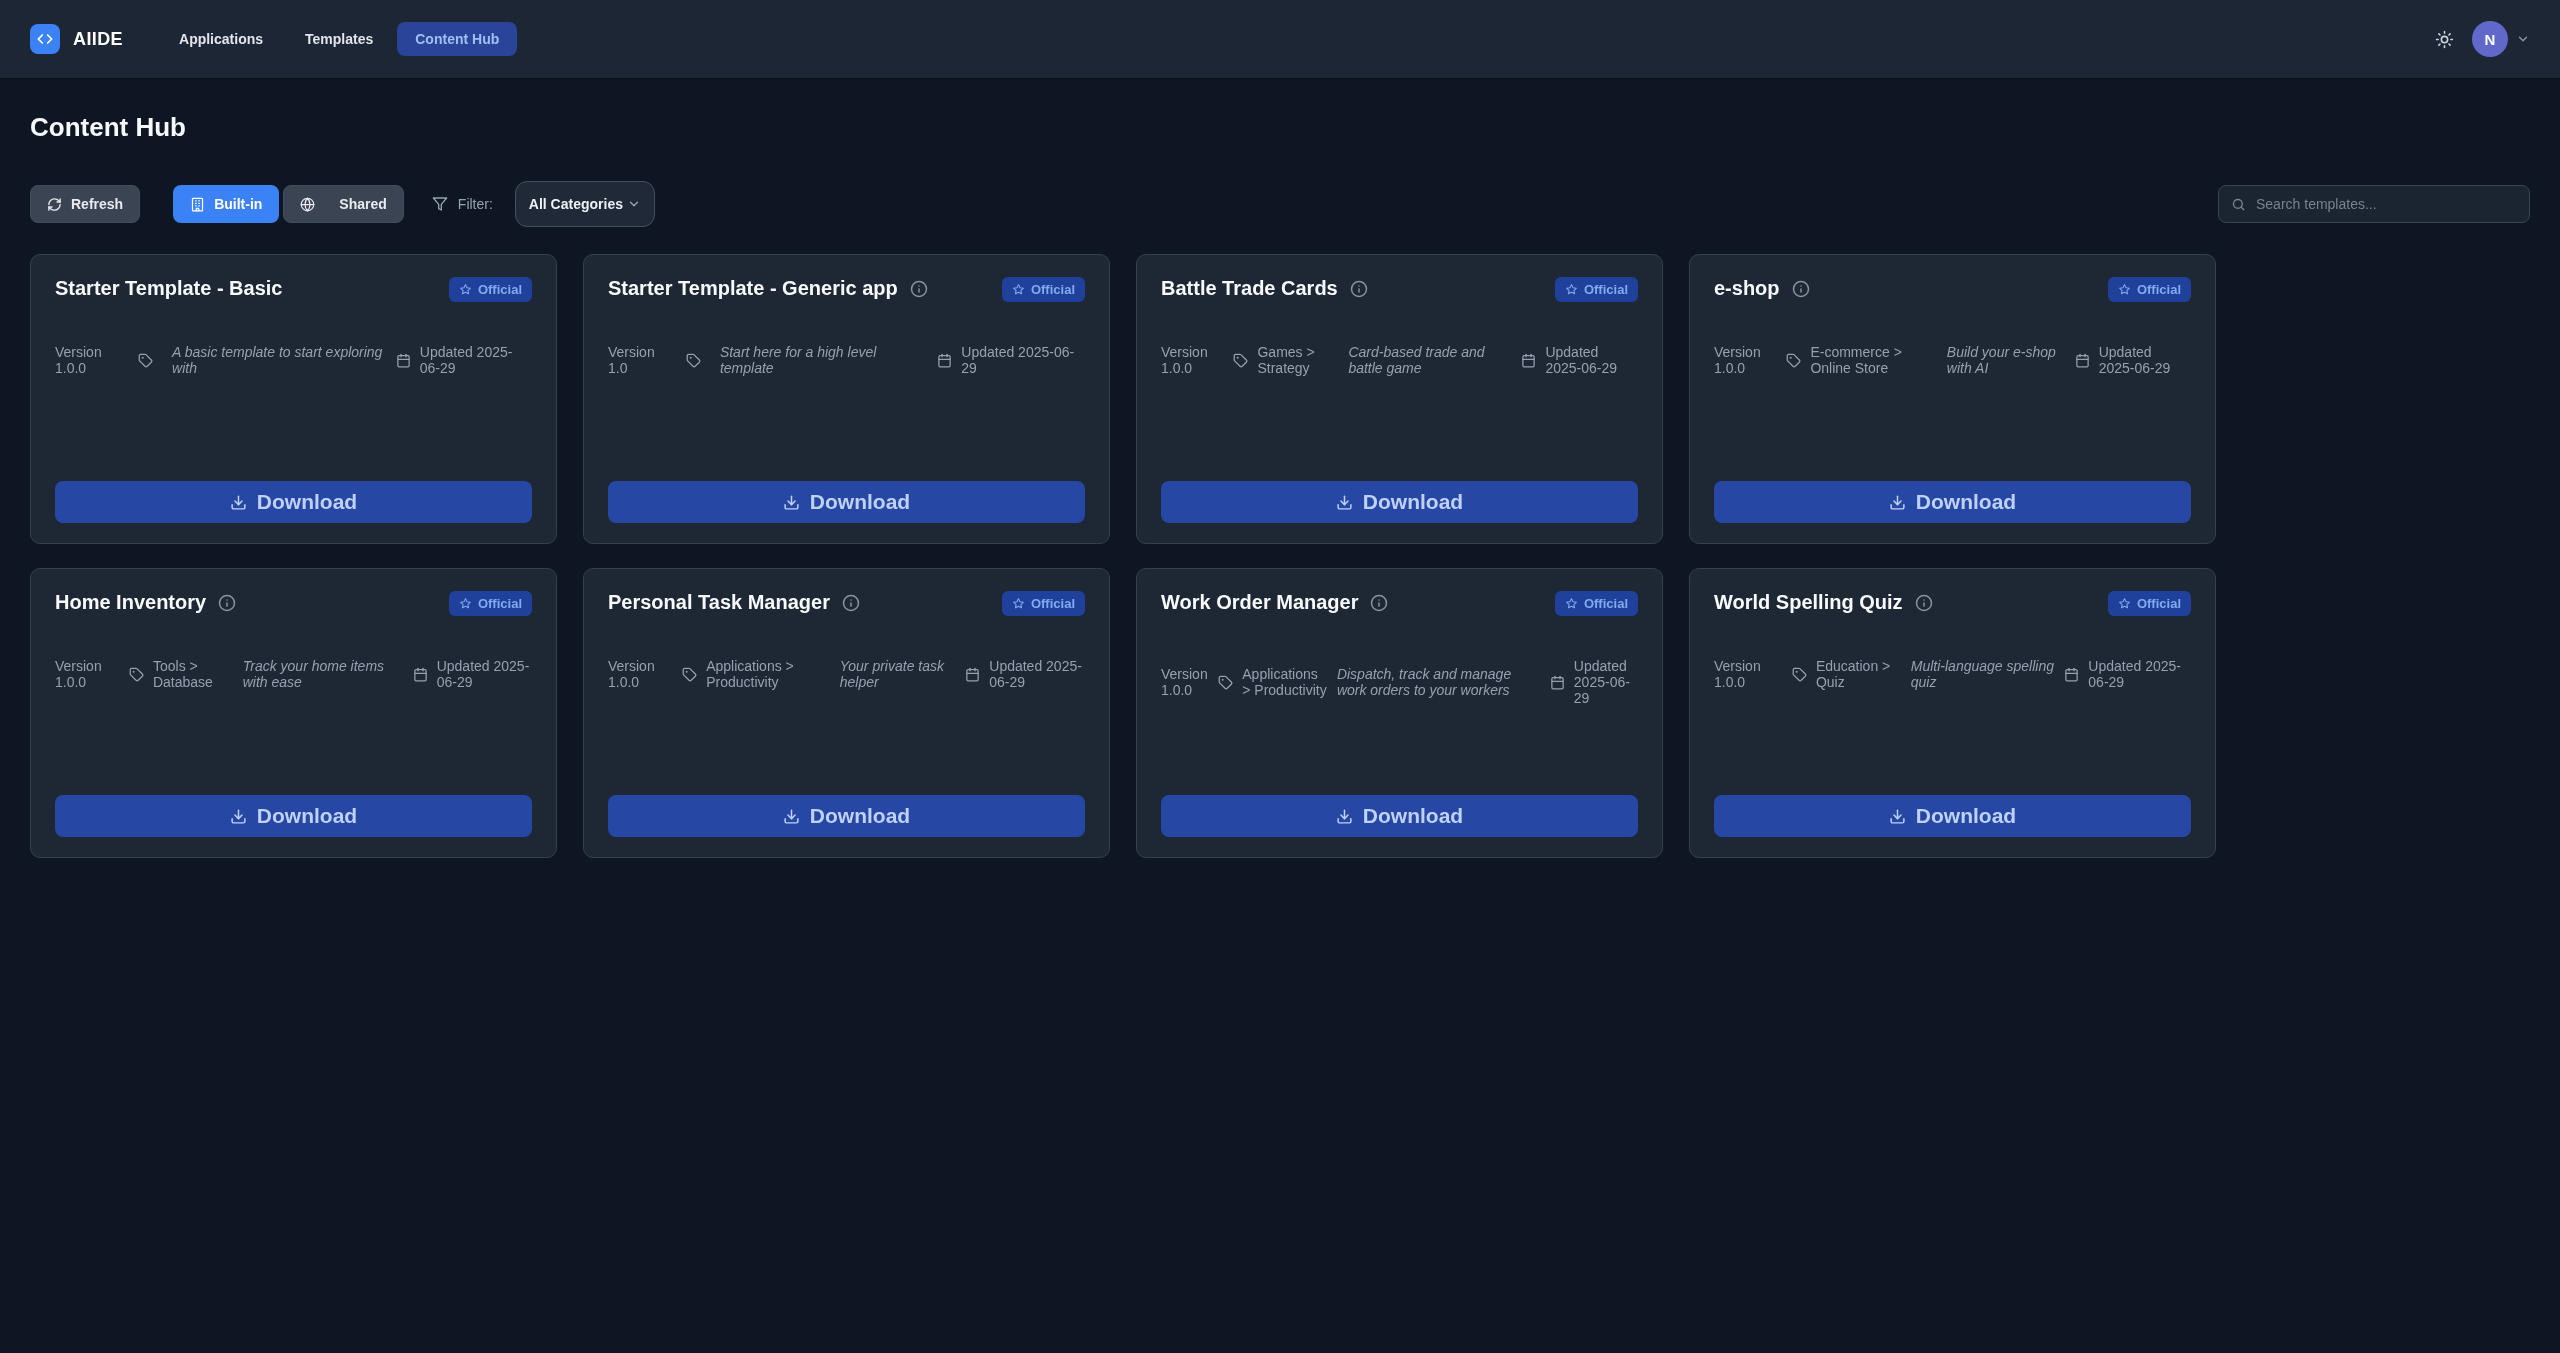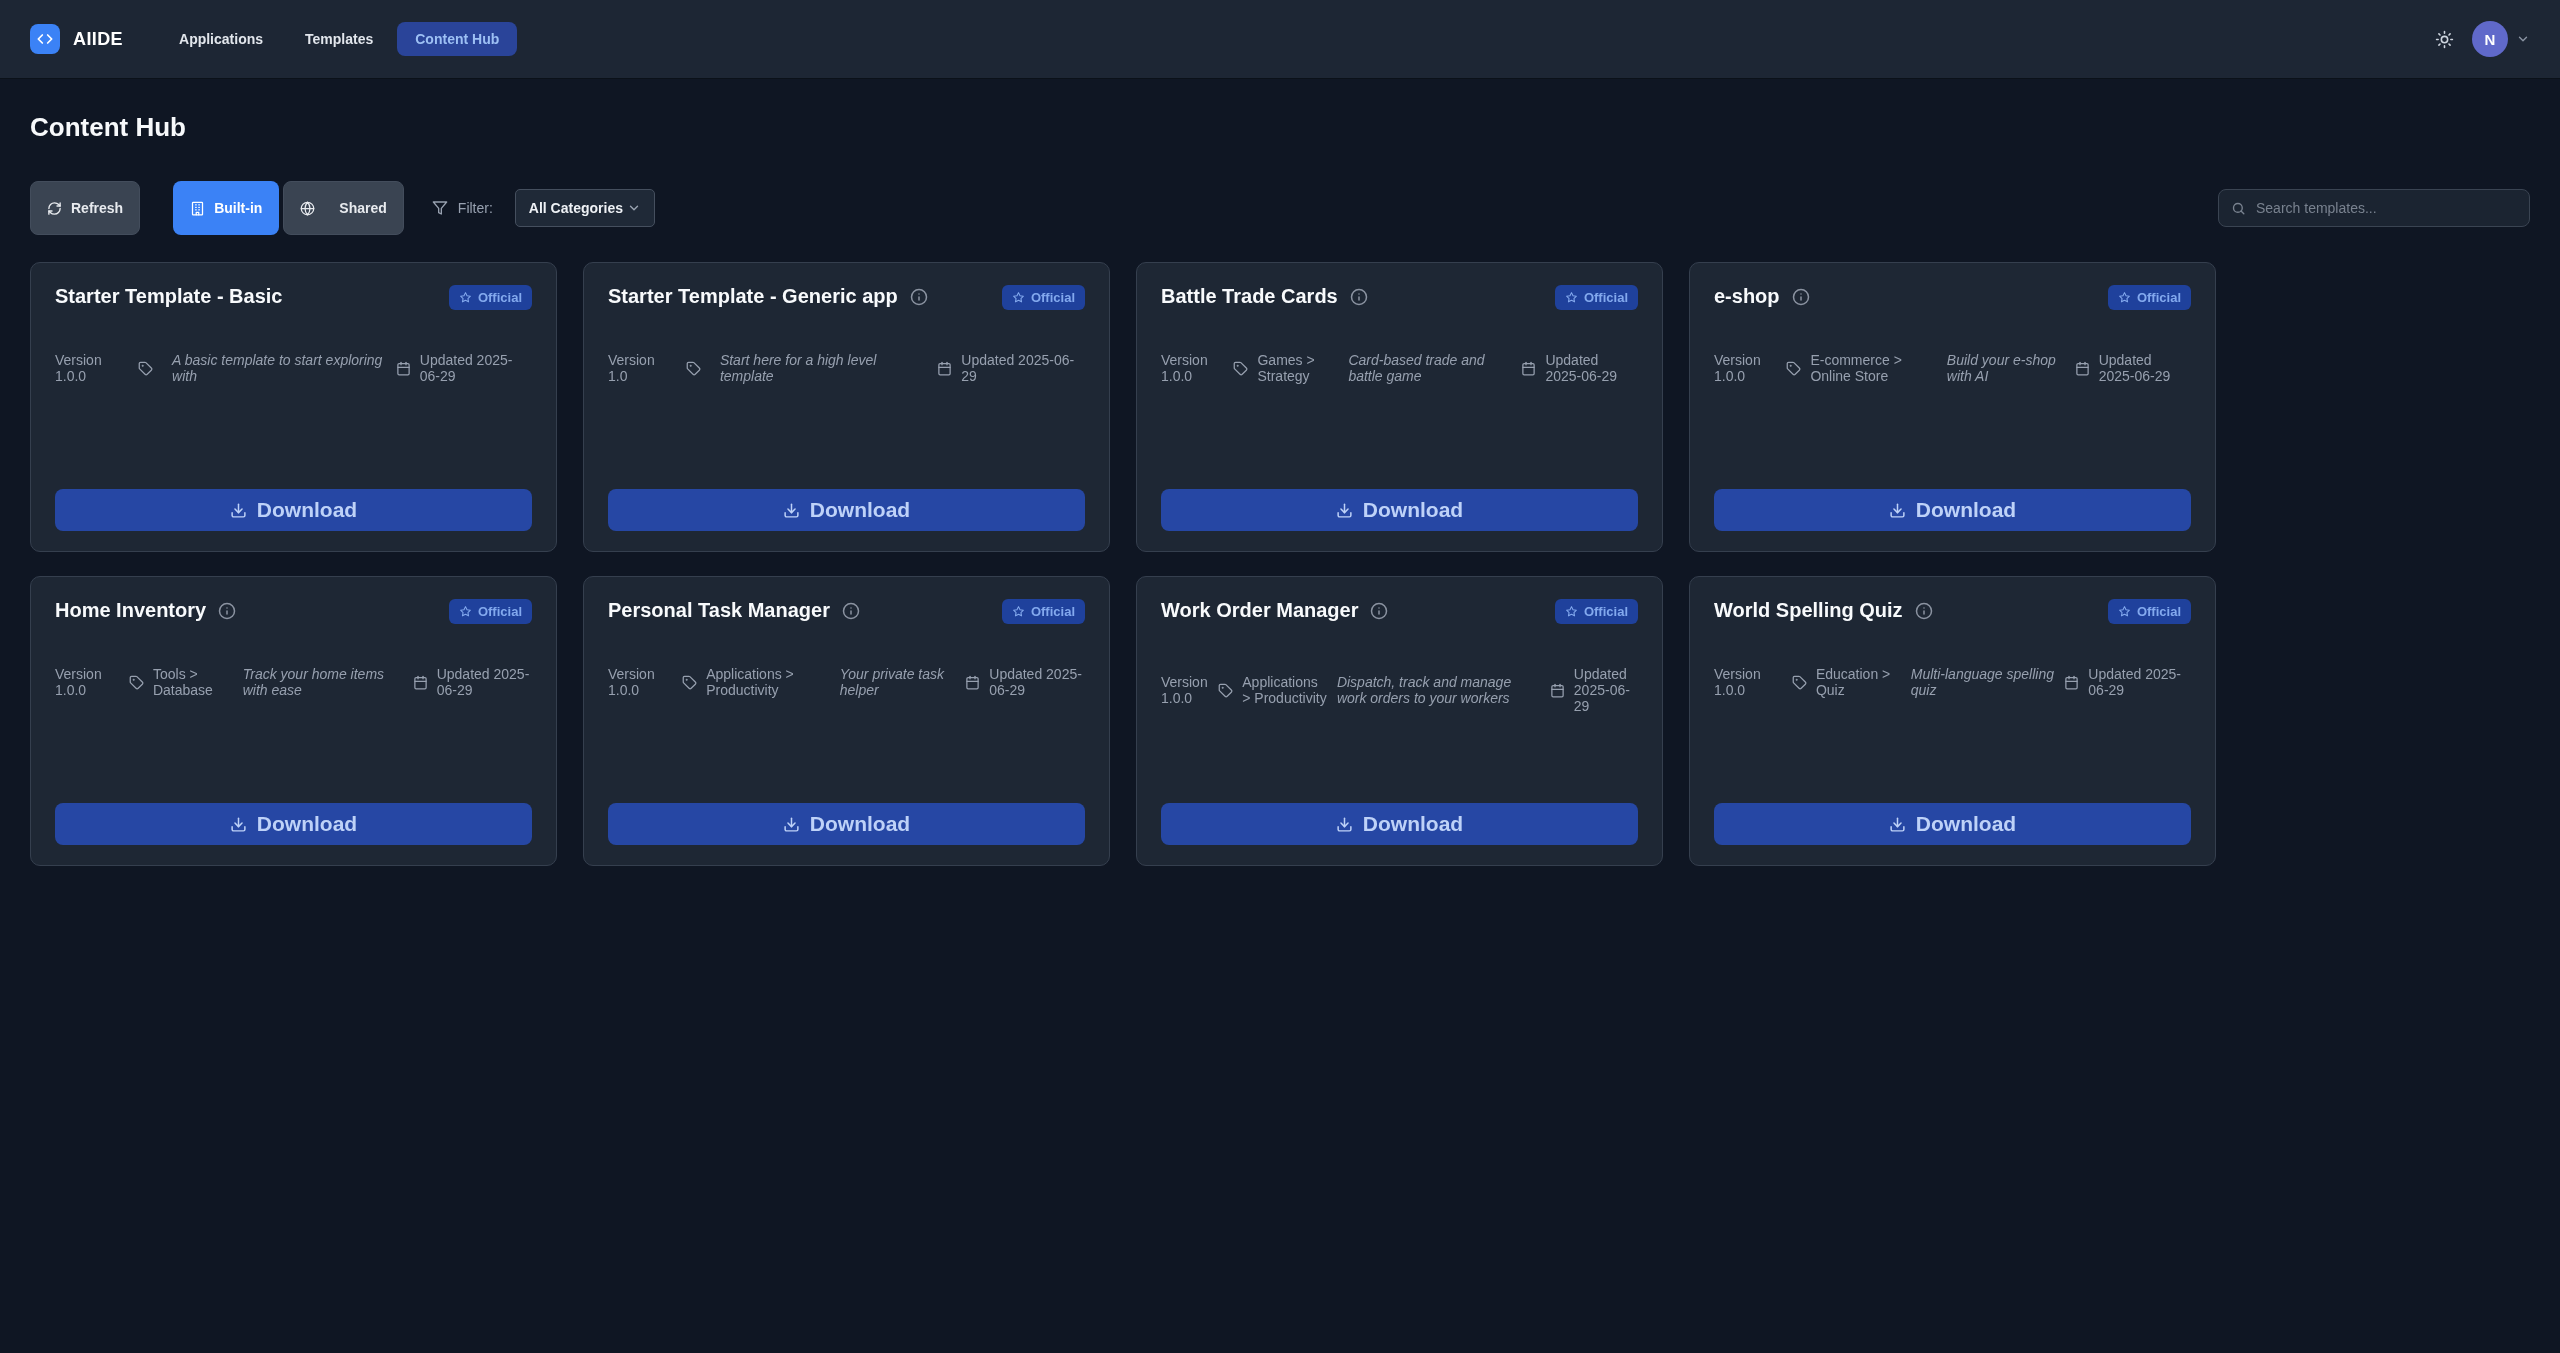--- a/index.html
+++ b/index.html
@@ -45,33 +45,33 @@
   .avatar-chevron { color:#8a93a3; }
 
   
   .main { padding:0 30px; }
   .page-title { font-size:26px; font-weight:700; color:#f7f9fb; padding-top:33px; }
   .page-subtitle { font-size:15px; color:#98a1b0; margin-top:11px; }
 
   
   .toolbar { margin-top:38px; display:flex; align-items:center; }
   .btn {
-    height:54px; border-radius:8px; border:1px solid transparent;
+    height:38px; border-radius:8px; border:1px solid transparent;
     display:inline-flex; align-items:center; gap:9px;
     font-family:inherit; font-size:14px; font-weight:600;
     padding:0 16px; cursor:pointer;
   }
   .btn-gray { background:#3a4452; color:#e8ebef; border-color:#434d5c; }
   .btn-blue { background:#3b82f6; color:#ffffff; }
   .m-refresh { margin-right:33px; }
   .m-shared { margin-left:4px;gap:24px; }
   .filter-group { margin-left:28px; display:flex; align-items:center; gap:10px; color:#98a1b0; font-size:14px; }
   .select {
-    margin-left:12px; width:140px; height:38px;
-    background:#1f2937; border:1px solid #454f5e; border-radius:5px;
+    margin-left:12px; width:140px; height:46px;
+    background:#1f2937; border:1px solid #454f5e; border-radius:12px;
     color:#eef1f5; font-size:14px; font-weight:600;
     display:flex; align-items:center; justify-content:space-between;
     padding:0 13px; cursor:pointer;
   }
   .select .chev { color:#9aa3b1; }
   .search {
     margin-left:auto; width:312px; height:38px;
     background:#1b2431; border:1px solid #3a4452; border-radius:8px;
     display:flex; align-items:center; gap:10px; padding:0 12px;
     color:#79828f;

